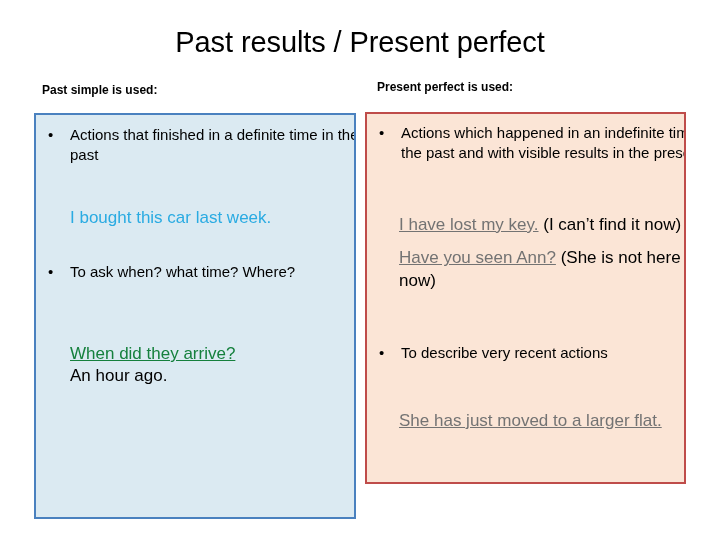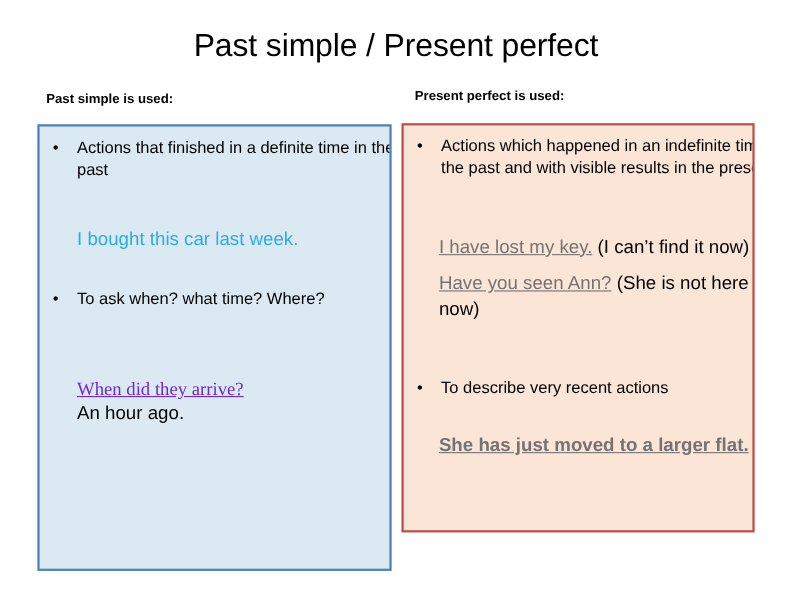--- a/index.html
+++ b/index.html
@@ -90,23 +90,22 @@
   .example {
     display: block;
     font-size: 17px;
     line-height: 1.32;
   }
 
   .blue-ex {
     color: #2aabe2;
   }
   .blue-link {
-    color: #6d28d9;
+    color: #15803d;
     text-decoration: underline;
-    font-family: Liberation Serif, serif;
   }
   .darkred-ex {
     color: #a3413a;
   }
   .red-ul {
     color: #737373;
     text-decoration: underline;
   }
   .plain {
     color: #000000;
@@ -119,26 +118,26 @@
   
   .l-item1 { position: absolute; left: 0;  top: 10px;  width: 300px; }
   .l-ex1   { position: absolute; left: 34px; top: 92px; width: 290px; }
   .l-item2 { position: absolute; left: 0;  top: 147px; width: 300px; }
   .l-ex2   { position: absolute; left: 34px; top: 228px; width: 290px; }
 
   
   .r-item1 { position: absolute; left: 0;  top: 9px;   width: 312px; }
   .r-ex1   { position: absolute; left: 32px; top: 100px; width: 286px; }
   .r-item2 { position: absolute; left: 0;  top: 229px; width: 312px; }
-  .r-ex2   { position: absolute; left: 32px; top: 280px; width: 282px; font-weight: bold; }
+  .r-ex2   { position: absolute; left: 32px; top: 296px; width: 282px; }
 </style>
 </head>
 <body>
 
-<div class="slide-title">Past simple / Present perfect</div>
+<div class="slide-title">Past results / Present perfect</div>
 
 <div class="col-heading heading-left">Past simple is used:</div>
 
 <div class="col-heading heading-right">Present perfect is used:</div>
 
 <div class="panel panel-left">
 
   <div class="bullet-row l-item1">
     <span class="dot">•</span>
     <span class="bullet-text">Actions that finished in a definite time in the past</span>

